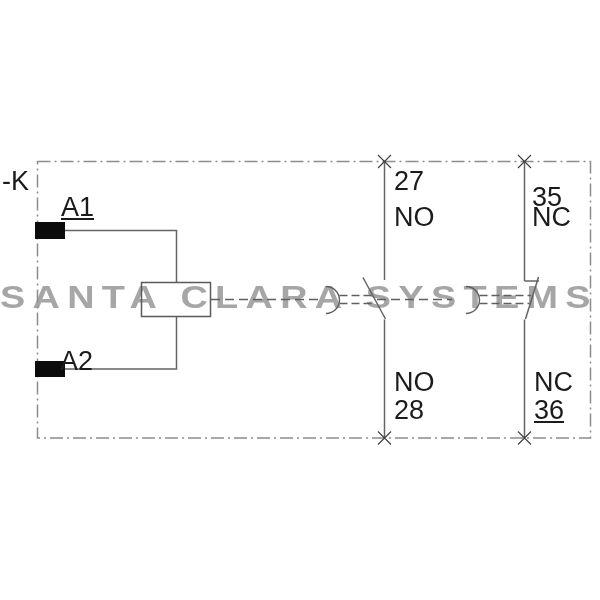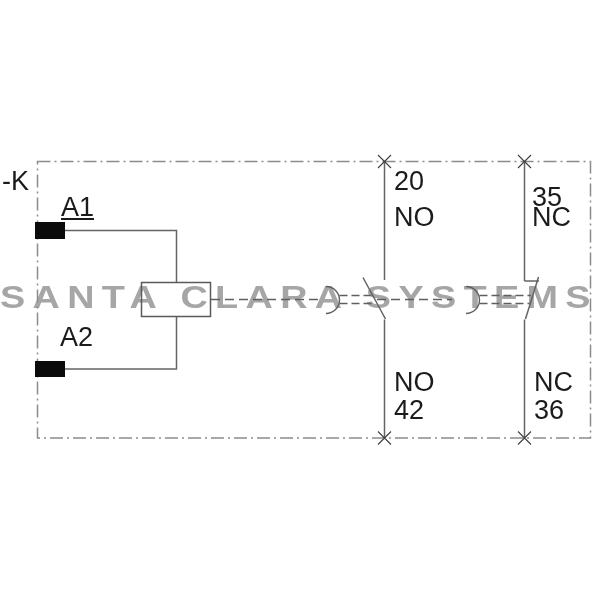--- a/index.html
+++ b/index.html
@@ -13,29 +13,29 @@
     color:#a6a6a6;transform:scaleX(1.22);transform-origin:left center;
     user-select:none;
   }
   .schem{position:absolute;left:0;top:0;z-index:2;}
   .lbl{
     position:absolute;z-index:3;color:#1b1b1b;font-size:27px;line-height:27px;
     font-family:"Liberation Sans", sans-serif;
   }
   .lbl-k{left:2px;top:168px;}
   .lbl-a1{left:61px;top:194px;text-decoration:underline;}
-  .lbl-a2{left:60px;top:324px;}
+  .lbl-a2{left:60px;top:348px;}
   .lbl-27{left:394px;top:168px;}
   .lbl-no-top{left:394px;top:204px;}
   .lbl-35{left:532px;top:184px;}
   .lbl-nc-top{left:532px;top:204px;}
   .lbl-no-bot{left:394px;top:369px;}
   .lbl-28{left:394px;top:397px;}
   .lbl-nc-bot{left:534px;top:369px;}
-  .lbl-36{left:534px;top:397px;}
+  .lbl-36{left:534px;top:397px;text-decoration:underline;}
 </style>
 </head>
 <body>
 
 <div id="stage">
 
   <div class="watermark">SANTA CLARA SYSTEMS</div>
 
   <svg class="schem" width="600" height="600" viewBox="0 0 600 600">
 
@@ -77,21 +77,21 @@
       <path d="M378,155 L391,168 M391,155 L378,168"></path>
       <path d="M518,155 L531,168 M531,155 L518,168"></path>
       <path d="M378,431.5 L391,444.5 M391,431.5 L378,444.5"></path>
       <path d="M518,431.5 L531,444.5 M531,431.5 L518,444.5"></path>
     </g>
   </svg>
 
   <div class="lbl lbl-k">-K</div>
   <div class="lbl lbl-a1">A1</div>
   <div class="lbl lbl-a2">A2</div>
-  <div class="lbl lbl-27">20</div>
+  <div class="lbl lbl-27">27</div>
   <div class="lbl lbl-no-top">NO</div>
   <div class="lbl lbl-35">35</div>
   <div class="lbl lbl-nc-top">NC</div>
   <div class="lbl lbl-no-bot">NO</div>
-  <div class="lbl lbl-28">42</div>
+  <div class="lbl lbl-28">28</div>
   <div class="lbl lbl-nc-bot">NC</div>
   <div class="lbl lbl-36">36</div>
 </div>
 
 </body></html>

